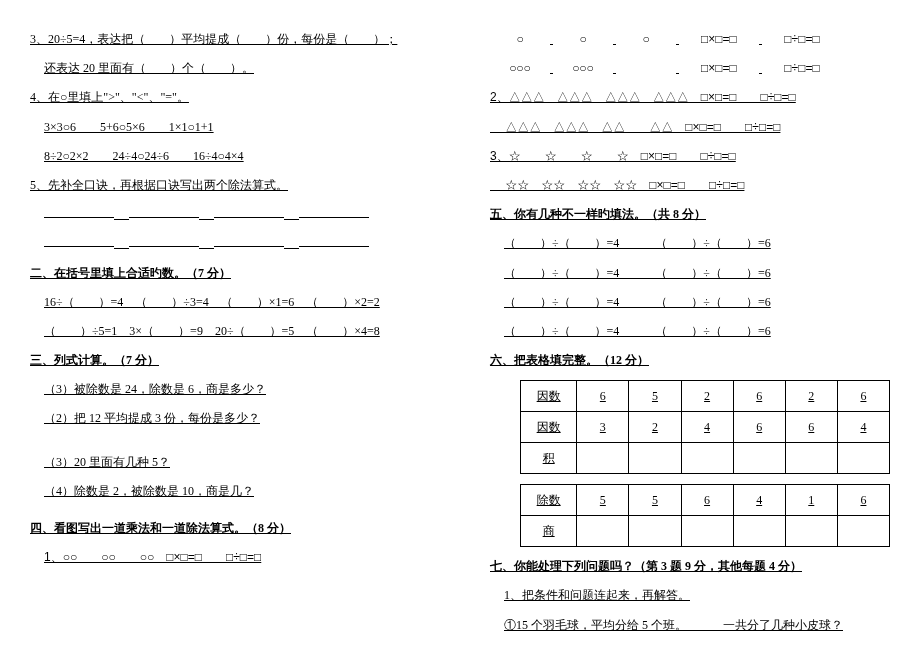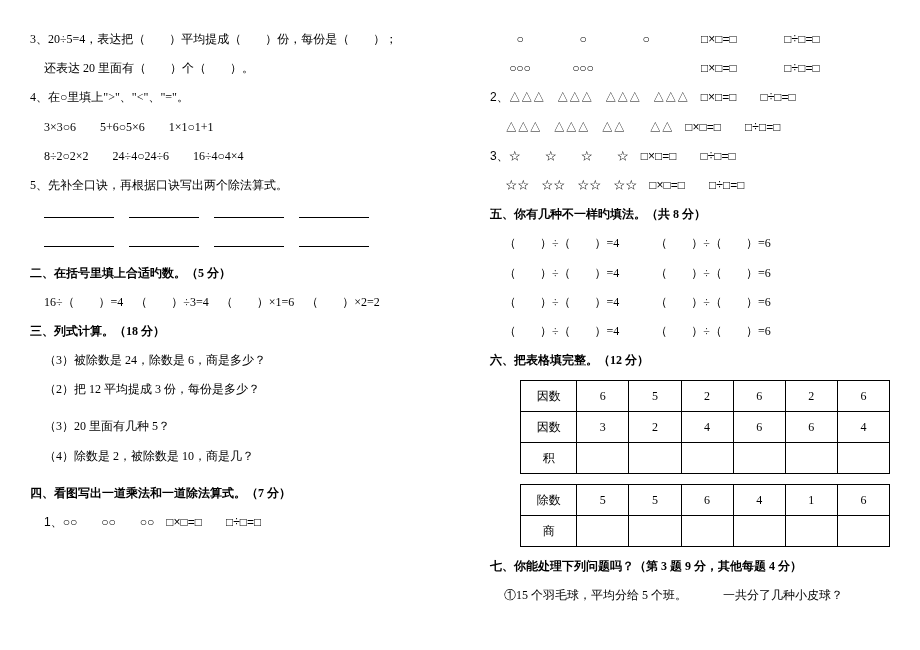--- a/index.html
+++ b/index.html
@@ -13,20 +13,21 @@
   .page {
     display: flex;
     width: 920px;
     height: 650px;
     box-sizing: border-box;
   }
   .col {
     width: 50%;
     padding: 20px 30px;
     box-sizing: border-box;
+    text-decoration: underline;
   }
   .line {
     margin: 10px 0;
     line-height: 1.6;
   }
   .indent {
     padding-left: 14px;
   }
   .bold {
     font-weight: bold;
@@ -86,30 +87,31 @@
       <span class="underline"></span>　
       <span class="underline"></span>
     </div>
     <div class="line indent">
       <span class="underline"></span>　
       <span class="underline"></span>　
       <span class="underline"></span>　
       <span class="underline"></span>
     </div>
 
-    <div class="line bold">二、在括号里填上合适旳数。（5 分）</div>
+    <div class="line bold">二、在括号里填上合适旳数。（7 分）</div>
     <div class="line indent">16÷（　　）=4　（　　）÷3=4　（　　）×1=6　（　　）×2=2</div>
-
-    <div class="line bold">三、列式计算。（18 分）</div>
+    <div class="line indent">（　　）÷5=1　3×（　　）=9　20÷（　　）=5　（　　）×4=8</div>
+
+    <div class="line bold">三、列式计算。（7 分）</div>
     <div class="line indent">（3）被除数是 24，除数是 6，商是多少？</div>
     <div class="line indent" style="margin-top:2px">（2）把 12 平均提成 3 份，每份是多少？</div>
-    <div class="line indent" style="margin-top:18px">（3）20 里面有几种 5？</div>
+    <div class="line indent" style="margin-top:24px">（3）20 里面有几种 5？</div>
     <div class="line indent" style="">（4）除数是 2，被除数是 10，商是几？</div>
 
-    <div class="line bold" style="margin-top:18px">四、看图写出一道乘法和一道除法算式。（7 分）</div>
+    <div class="line bold" style="margin-top:18px">四、看图写出一道乘法和一道除法算式。（8 分）</div>
     <div class="line indent squares">1、○○　　○○　　○○　□×□=□　　□÷□=□</div>
   </div>
 
   <div class="col">
 
     <div class="line sym-row">
       <span>○</span>
       <span>○</span>
       <span>○</span>
       <span class="eq squares">□×□=□</span>
@@ -186,16 +188,17 @@
         <td></td>
         <td></td>
         <td></td>
         <td></td>
         <td></td>
       </tr>
     </tbody>
       </table>
 
     <div class="line bold">七、你能处理下列问题吗？（第 3 题 9 分，其他每题 4 分）</div>
+    <div class="line indent">1、把条件和问题连起来，再解答。</div>
     <div class="line indent">①15 个羽毛球，平均分给 5 个班。　　　一共分了几种小皮球？</div>
   </div>
 
 </div>
 
 </body></html>

